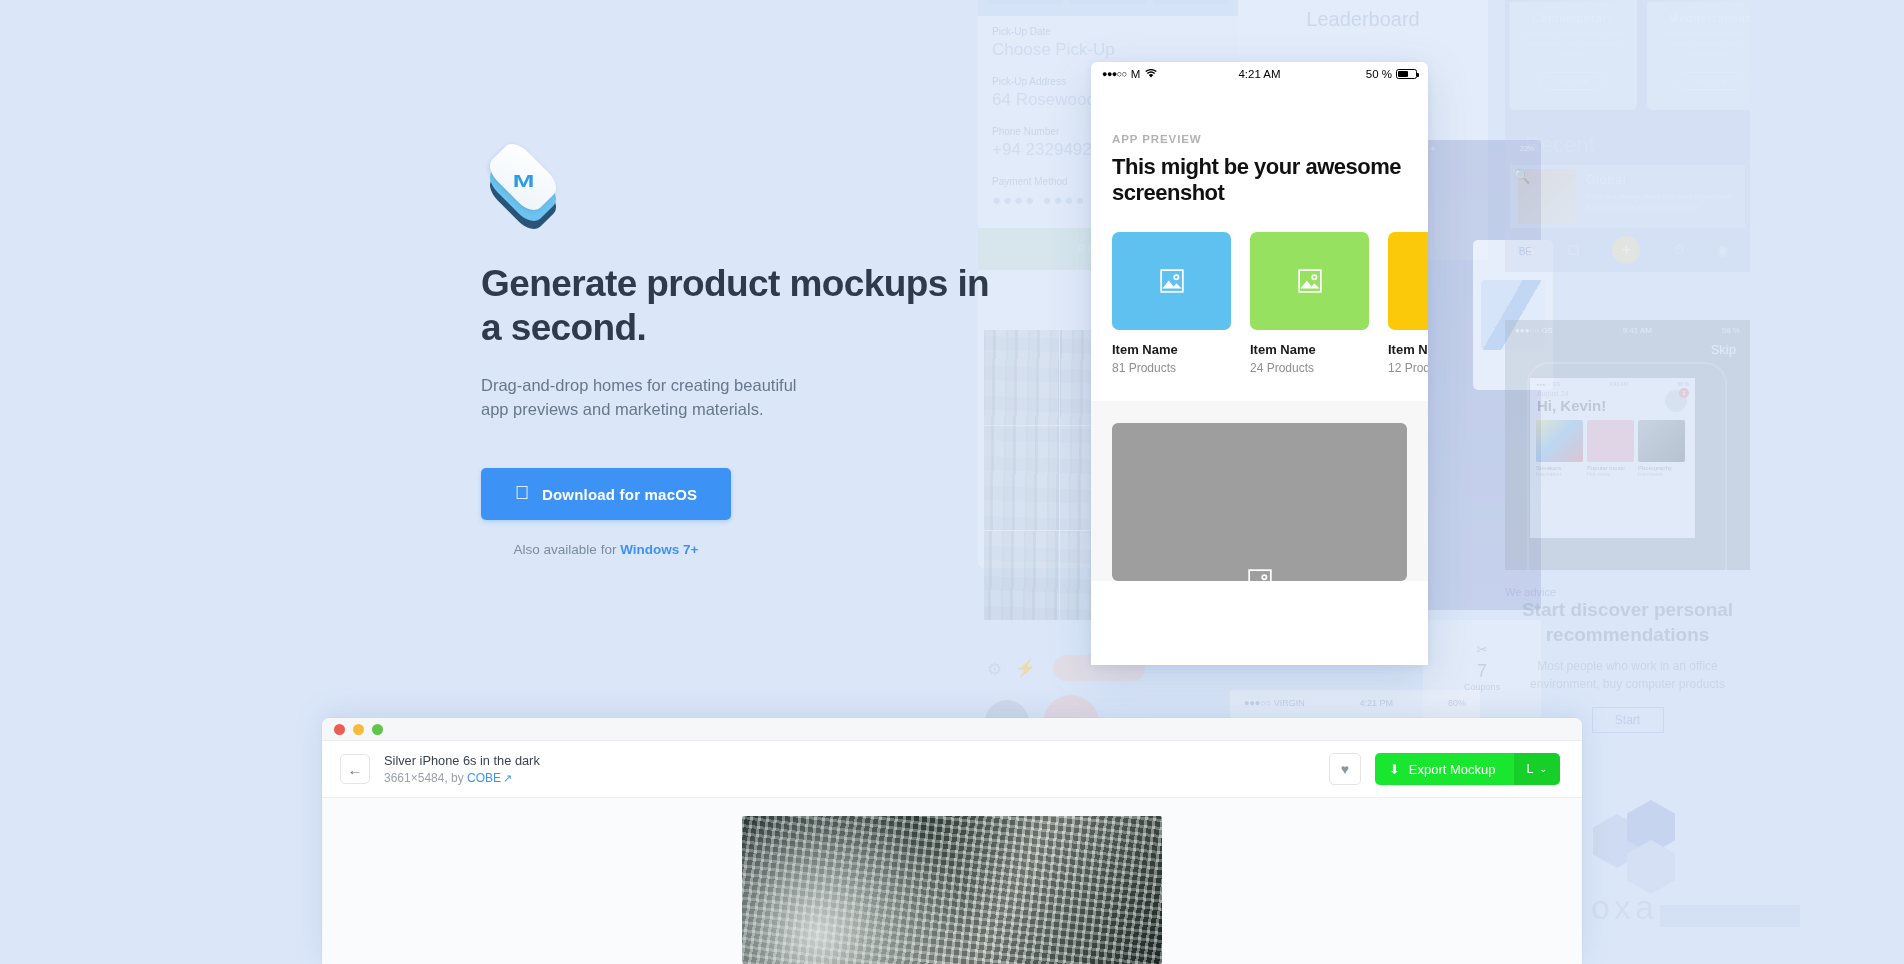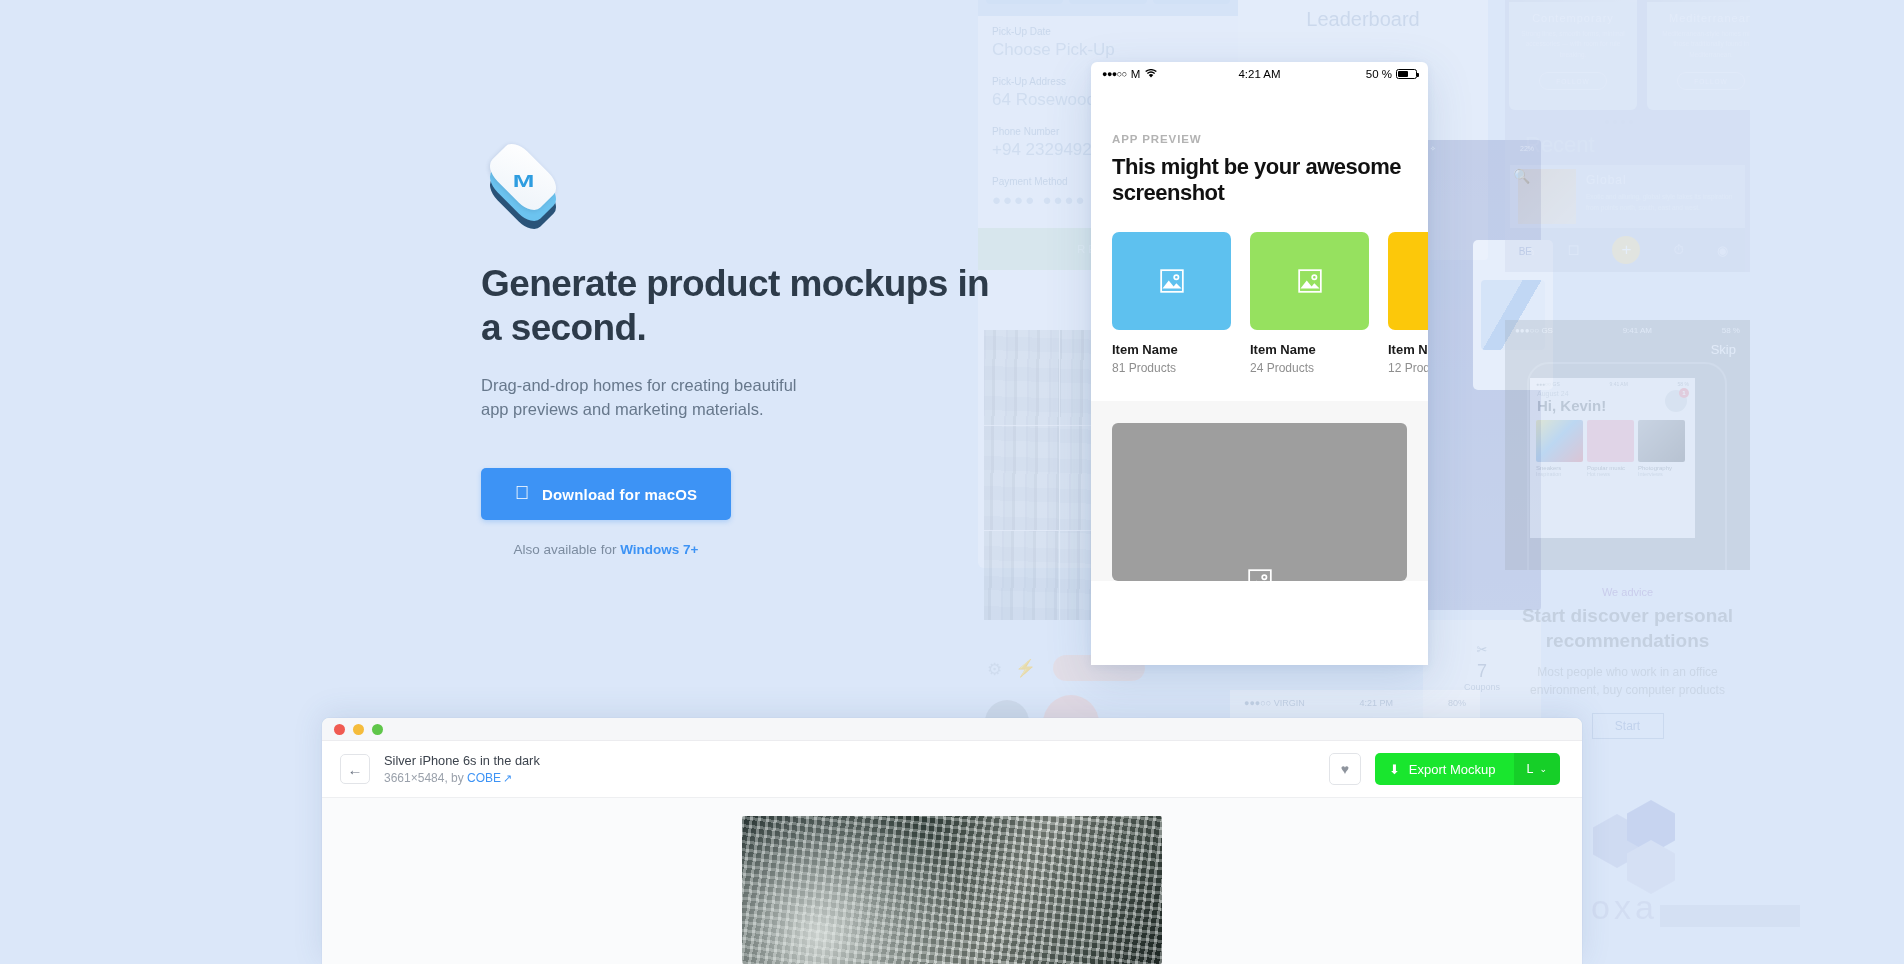--- a/index.html
+++ b/index.html
@@ -161,22 +161,22 @@
   #bg-onboard .shot .inner .hi{font-size:15px;font-weight:bold;color:#6d7983;padding-left:7px;}
   #bg-onboard .shot .inner .av{position:absolute;right:8px;top:12px;width:22px;height:22px;border-radius:50%;
       background:#cfd6dd;}
   #bg-onboard .shot .inner .av b{position:absolute;right:-2px;top:-2px;width:10px;height:10px;border-radius:50%;
       background:#f08a96;color:#fff;font-size:6px;display:flex;align-items:center;justify-content:center;}
   #bg-onboard .shot .inner .tiles{display:flex;gap:4px;padding:6px;}
   #bg-onboard .shot .inner .tile{width:47px;}
   #bg-onboard .shot .inner .tile .img{height:42px;border-radius:2px;}
   #bg-onboard .shot .inner .tile .n{font-size:6px;color:#7d8893;margin-top:3px;}
   #bg-onboard .shot .inner .tile .s{font-size:5.5px;color:#aab4be;}
-  #bg-onboard .cap1{text-align:center;font-size:11px;color:#9b87c9;margin-top:16px;}
-  #bg-onboard .cap2{text-align:center;font-size:19px;font-weight:bold;color:#8b97a3;line-height:1.3;margin-top:6px;}
+  #bg-onboard .cap1{text-align:left;font-size:11px;color:#9b87c9;margin-top:16px;}
+  #bg-onboard .cap2{text-align:center;font-size:19px;font-weight:bold;color:#8b97a3;line-height:1.3;margin-top:0;}
   #bg-onboard .cap3{text-align:center;font-size:12px;color:#9fabb7;line-height:1.5;margin-top:10px;}
   #bg-onboard .nextb{margin:14px auto 0;width:72px;height:26px;border:1px solid #9fb6d8;color:#7f9ccb;
       font-size:12px;display:flex;align-items:center;justify-content:center;}
 
   
   #bg-oxa { position:absolute; left:1575px; top:800px; width:220px; height:140px; opacity:.33; }
   #bg-oxa .hex { position:absolute; width:48px; height:54px; background:#aeb9e0;
      clip-path:polygon(50% 0,100% 25%,100% 75%,50% 100%,0 75%,0 25%); }
   #bg-oxa .txt { position:absolute; left:16px; top:88px; font-size:34px; color:#c2cbe4; letter-spacing:4px;}
 

